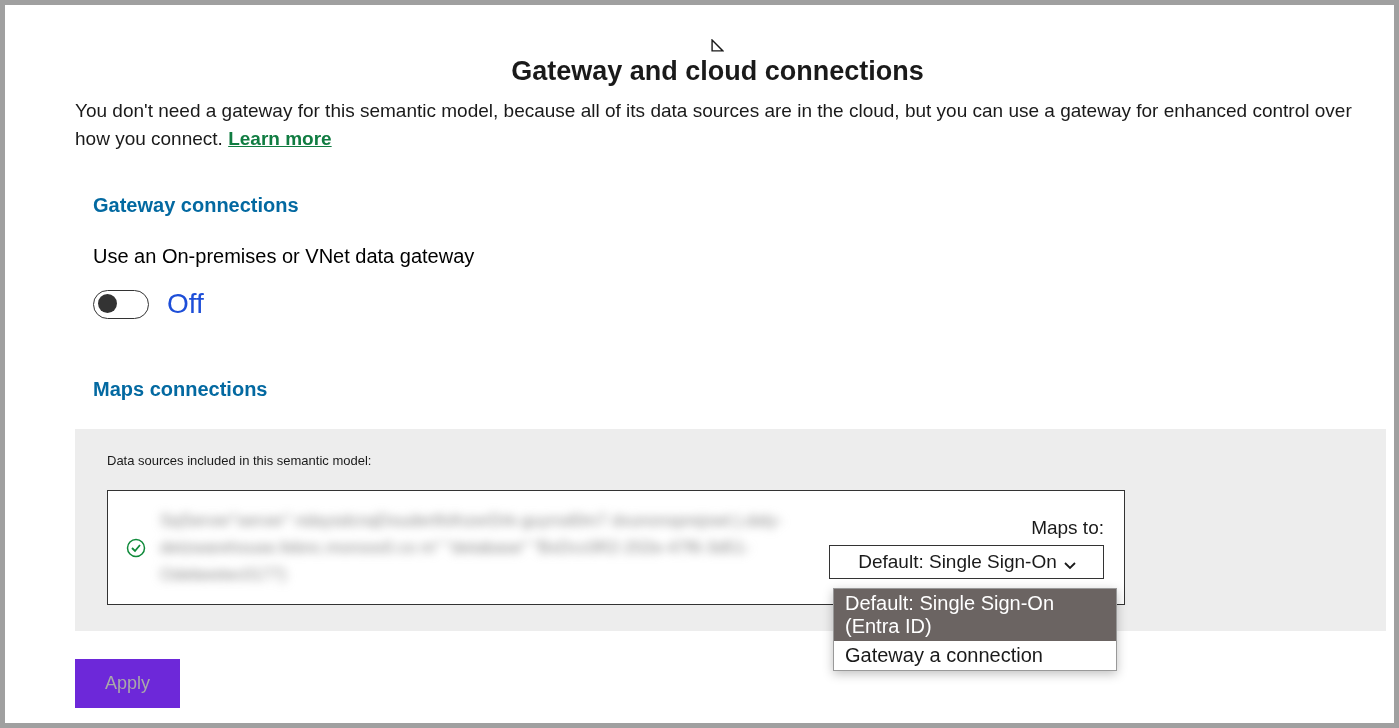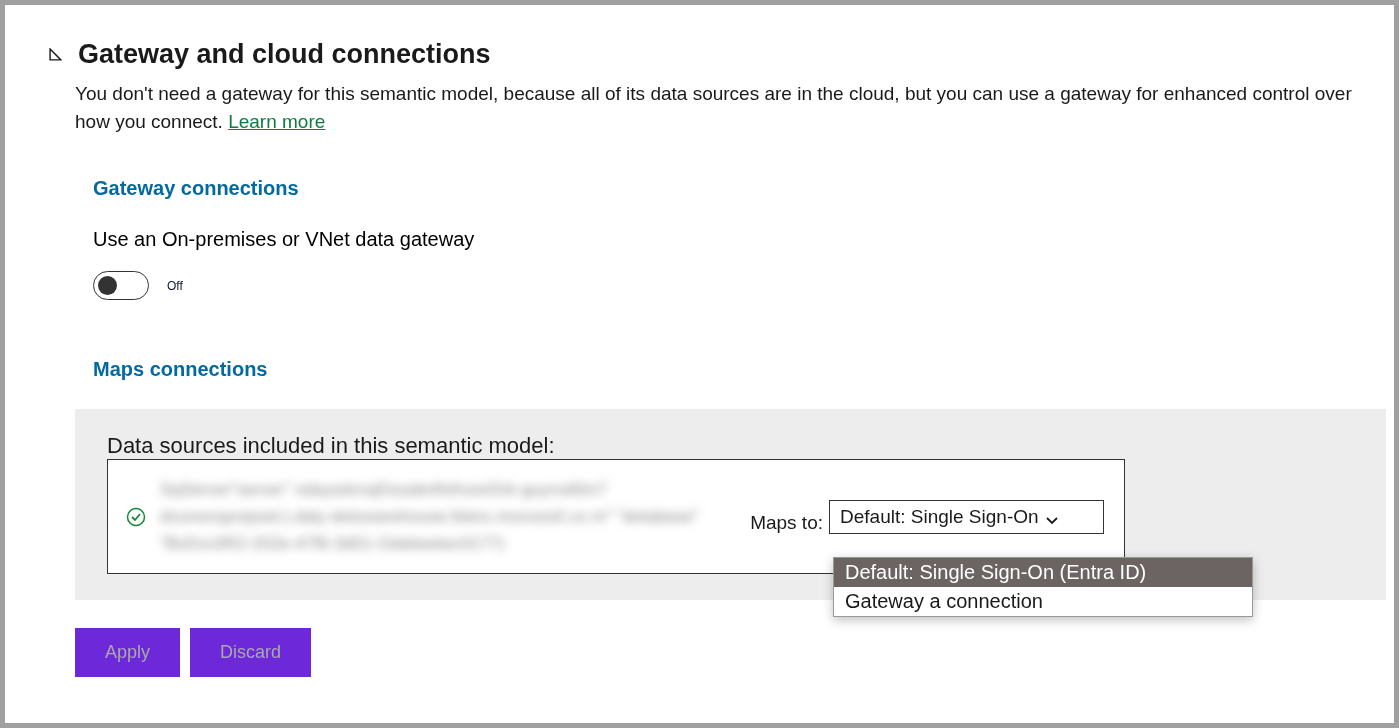--- a/index.html
+++ b/index.html
@@ -12,22 +12,23 @@
       width: 1399px;
       height: 728px;
       background: #fff;
       border: 5px solid #a0a0a0;
       padding: 34px 8px 20px 44px;
       color: #1a1a1a;
     }
     .header-row {
       display: flex;
       align-items: center;
-      gap: 16px;
+      gap: 4px;
       margin-bottom: 10px;
+      flex-direction: column;
     }
     .collapse-icon {
       width: 13px;
       height: 13px;
       display: inline-flex;
     }
     .main-title {
       font-size: 27px;
       font-weight: 600;
       color: #1a1a1a;
@@ -37,20 +38,21 @@
       color: #1a1a1a;
       margin-left: 26px;
       margin-bottom: 42px;
       line-height: 1.45;
       padding-right: 4px;
     }
     .learn-link {
       color: #107c41;
       text-decoration: underline;
       cursor: pointer;
+      font-weight: bold;
     }
     .section-heading {
       font-size: 20px;
       font-weight: 700;
       color: #0369a1;
       margin-left: 44px;
       margin-bottom: 28px;
     }
     .toggle-label {
       font-size: 20px;
@@ -77,33 +79,34 @@
     .toggle-knob {
       position: absolute;
       left: 4px;
       top: 3.5px;
       width: 19px;
       height: 19px;
       border-radius: 50%;
       background: #333;
     }
     .toggle-state {
-      font-size: 12px;
-      color: #0f172a;
+      font-size: 28px;
+      color: #1d4ed8;
     }
     .data-sources-panel {
       background: #ededed;
       margin-left: 26px;
       margin-right: 0;
       padding: 24px 32px 26px 32px;
       position: relative;
     }
     .panel-label {
-      font-size: 22px;
-      color: #1a1a1a;
+      font-size: 13px;
+      color: #1a1a1a;
+      margin-bottom: 22px;
     }
     .data-source-card {
       background: #fff;
       border: 1.5px solid #333;
       padding: 16px 18px;
       display: flex;
       align-items: center;
       gap: 14px;
       width: 1018px;
       height: 115px;
@@ -118,51 +121,51 @@
       flex: 1;
       filter: blur(5px);
       font-size: 17px;
       color: #888;
       line-height: 1.6;
       user-select: none;
       overflow: hidden;
     }
     .maps-to-block {
       display: flex;
-      flex-direction: row;
+      flex-direction: column;
       align-items: flex-end;
       gap: 6px;
       margin-right: 2px;
     }
     .maps-to-label {
       font-size: 19px;
       color: #1a1a1a;
     }
     .dropdown-select {
       border: 1.5px solid #333;
       background: #fff;
       padding: 5px 8px 5px 10px;
       font-size: 19px;
       display: flex;
       align-items: center;
       gap: 6px;
       cursor: pointer;
       width: 275px;
-      justify-content: flex-start;
+      justify-content: center;
     }
     .chevron-icon {
       width: 14px;
       height: 14px;
       flex-shrink: 0;
     }
     .dropdown-menu {
       position: absolute;
-      top: 148px;
+      top: 159px;
       left: 758px;
-      width: 420px;
+      width: 284px;
       background: #fff;
       border: 1px solid #999;
       box-shadow: 0 3px 10px rgba(0,0,0,0.25);
       z-index: 10;
     }
     .dropdown-item {
       padding: 3px 11px;
       font-size: 20px;
       cursor: pointer;
     }
@@ -239,14 +242,13 @@
   </div>
 
   <div class="dropdown-menu">
     <div class="dropdown-item selected">Default: Single Sign-On (Entra ID)</div>
     <div class="dropdown-item">Gateway a connection</div>
   </div>
 </div>
 
 <div class="action-buttons">
   <button class="btn">Apply</button>
-  <button class="btn">Discard</button>
 </div>
 
 </body></html>

